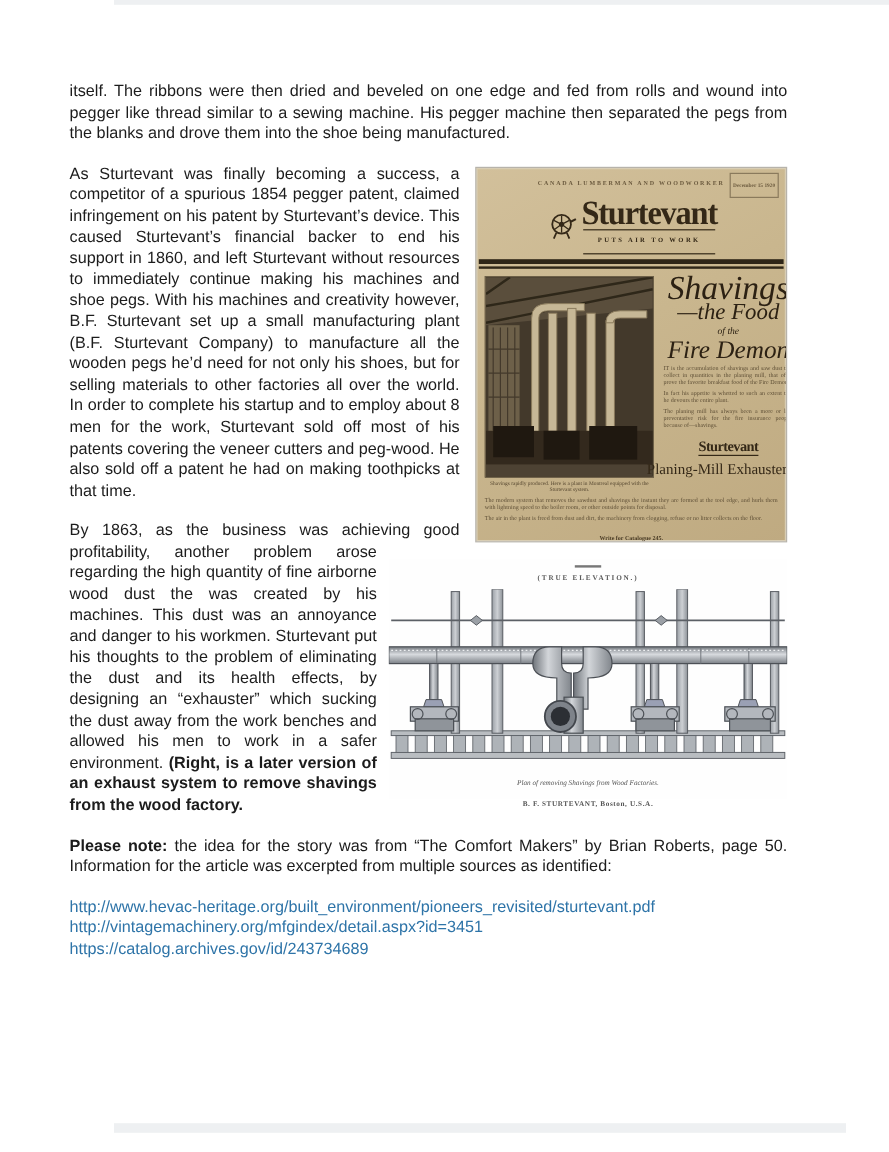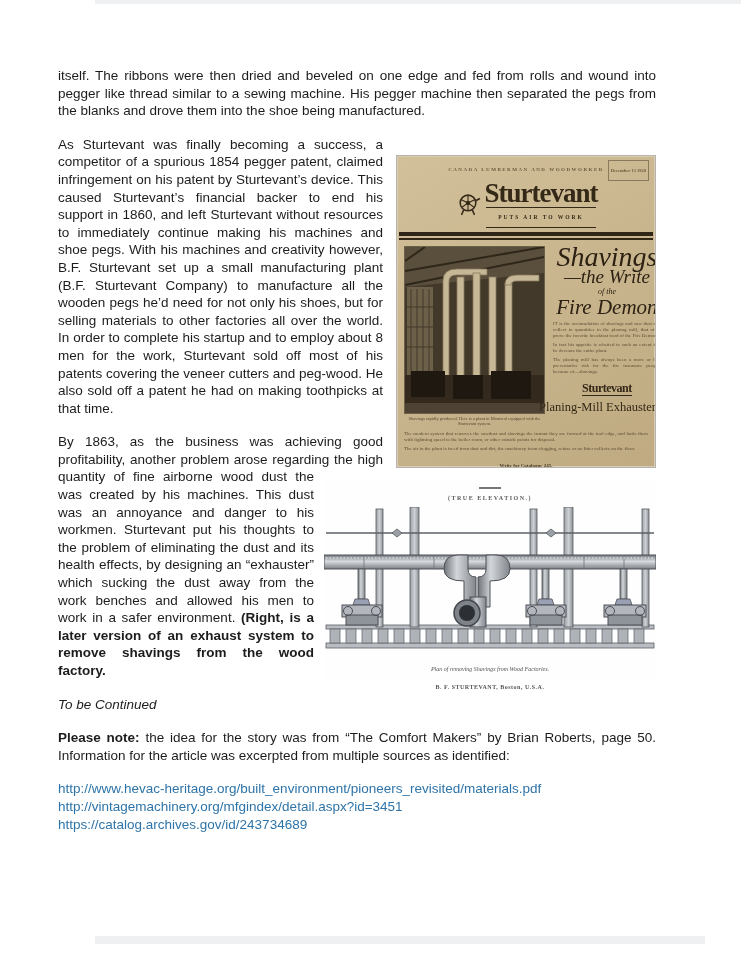--- a/index.html
+++ b/index.html
@@ -19,21 +19,21 @@
   }
   .para{margin:0 0 16px 0;}
   .italic{font-style:italic;}
   b{font-weight:bold;}
   a.doclink{display:block;color:#2e74a8;text-decoration:none;line-height:17.6px;}
   .links{margin:0 0 16px 0;}
 
   
   .ad{
     float:right;clear:right;
-    width:260px;height:313px;margin:19px 0 8px 13px;
+    width:260px;height:313px;margin:3px 0 8px 13px;
     background:linear-gradient(150deg,#d2c09b 0%,#c9b68e 45%,#bfaa81 100%);
     border:1px solid #b7b3ab;box-shadow:inset 0 0 0 1px #d8cdb4;
     box-sizing:border-box;position:relative;
     font-family:"Liberation Serif","DejaVu Serif",serif;
     color:#3b2e1c;text-align:left;overflow:hidden;
   }
   .ad-masthead{display:flex;justify-content:center;align-items:center;position:relative;
     margin-top:5px;font-size:5px;letter-spacing:1.5px;color:#6b5a3e;font-weight:bold;}
   .ad-date{position:absolute;right:6px;top:-1px;letter-spacing:0;
     font-size:4.5px;border:0.5px solid #8a7a5c;padding:1px 2px;color:#6b5a3e;}
@@ -134,21 +134,21 @@
                   <rect x="48" y="128" width="30" height="24"></rect>
                   <rect x="86" y="124" width="40" height="28"></rect>
                 </g>
                 <rect x="0" y="156" width="139" height="10" fill="#4d4233"></rect>
               </svg>
             </span>
             <span class="ad-photo-caption" style="display:block">Shavings rapidly produced.  Here is a plant in Montreal equipped with the Sturtevant system.</span>
           </span>
           <span class="ad-right">
             <span class="shv1">Shavings</span>
-            <span class="shv2">—the Write</span>
+            <span class="shv2">—the Food</span>
             <span class="shv3">of the</span>
             <span class="shv4">Fire Demon</span>
             <span class="ad-tiny" style="display:block">IT is the accumulation of shavings and saw dust that collect in quantities in the planing mill, that often prove the favorite breakfast food of the Fire Demon.</span>
             <span class="ad-tiny" style="display:block">In fact his appetite is whetted to such an extent that he devours the entire plant.</span>
             <span class="ad-tiny" style="display:block">The planing mill has always been a more or less preventative risk for the fire insurance people, because of—shavings.</span>
             <span class="ad-brand2"><span class="ul">Sturtevant</span></span>
             <span class="ad-planing">Planing-Mill Exhausters</span>
           </span>
         </span>
         <span class="ad-wide" style="display:block">
@@ -265,25 +265,24 @@
           <circle cx="286" cy="104" r="4.5" fill="none" stroke="#4c5056" stroke-width="1"></circle>
           <circle cx="316" cy="104" r="4.5" fill="none" stroke="#4c5056" stroke-width="1"></circle>
         </g>
       </svg>
       <span class="plate-cap1" style="display:block">Plan of removing Shavings from Wood Factories.</span>
       <span class="plate-cap2" style="display:block">B. F. STURTEVANT, Boston, U.S.A.</span>
     </span>
     <span>By 1863, as the business was achieving good profitability, another problem arose regarding the high quantity of fine airborne wood dust the was created by his machines. This dust was an annoyance and danger to his workmen. Sturtevant put his thoughts to the problem of eliminating the dust and its health effects, by designing an “exhauster” which sucking the dust away from the work benches and allowed his men to work in a safer environment. </span><b>(Right, is a later version of an exhaust system to remove shavings from the wood factory.</b>
   </p>
 
-  <p class="para italic">To be Continued</p>
 
   <p class="para"><b>Please note:</b><span> the idea for the story was from “The Comfort Makers” by Brian Roberts, page 50. Information for the article was excerpted from multiple sources as identified:</span></p>
 
   <div class="links">
-    <a class="doclink" href="#">http://www.hevac-heritage.org/built_environment/pioneers_revisited/materials.pdf</a>
+    <a class="doclink" href="#">http://www.hevac-heritage.org/built_environment/pioneers_revisited/sturtevant.pdf</a>
     <a class="doclink" href="#">http://vintagemachinery.org/mfgindex/detail.aspx?id=3451</a>
     <a class="doclink" href="#">https://catalog.archives.gov/id/243734689</a>
   </div>
 
 
   <div class="clear"></div>
 </div>
 
 </body></html>

